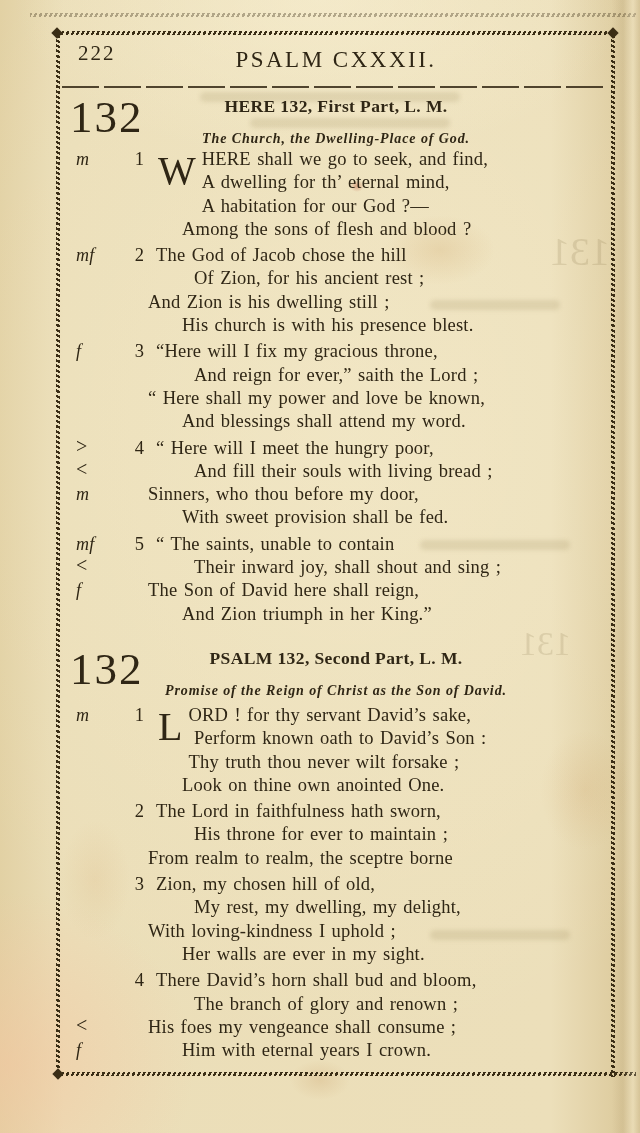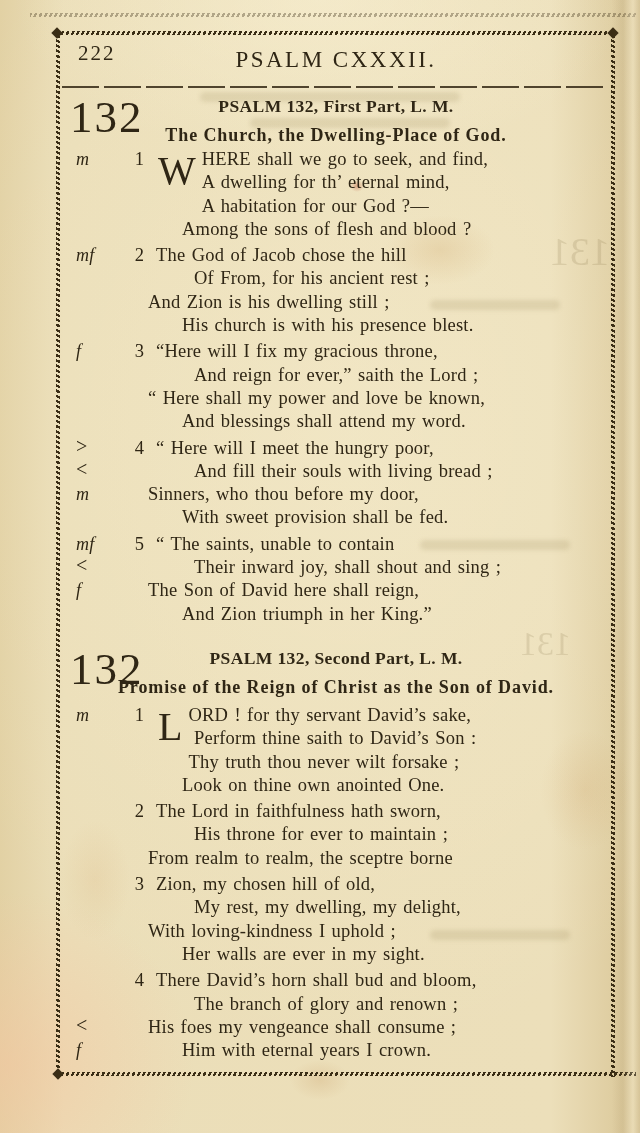--- a/index.html
+++ b/index.html
@@ -30,21 +30,21 @@
   .hdr{position:relative;height:40px;padding-top:10px;}
   .pageno{position:absolute;left:16px;top:5px;font-size:21px;letter-spacing:2px;}
   .htitle{position:absolute;left:0;right:0;top:11px;text-align:center;
     font-size:23px;letter-spacing:2.5px;}
   .hrule{height:2px;margin:0 2px 0 0;
     background:repeating-linear-gradient(90deg,rgba(52,40,20,.85) 0 37px,rgba(52,40,20,0) 37px 42px);}
   .section-head{position:relative;text-align:center;padding-top:8px;height:52px;}
   .sh2{margin-top:14px;height:56px;}
   .big-num{position:absolute;left:8px;top:6px;font-size:45px;letter-spacing:2px;line-height:46px;}
   .heading{font-weight:bold;font-size:17.5px;letter-spacing:.4px;}
-  .subtitle{font-weight:bold;font-size:18px;letter-spacing:.9px;margin-top:8px;}
+  .subtitle{font-style:italic;font-weight:bold;font-size:14px;letter-spacing:.9px;margin-top:14px;}
   .stanza{position:relative;margin-left:86px;margin-bottom:3px;}
   .vnum{position:absolute;left:-20px;top:1px;width:16px;text-align:right;font-size:18.5px;}
   .line{position:relative;white-space:nowrap;font-size:18.5px;line-height:23.3px;
     letter-spacing:.2px;word-spacing:1.5px;}
   .i0{padding-left:8px;} .i1{padding-left:46px;} .i2{padding-left:0;} .i3{padding-left:34px;}
   .dyn{position:absolute;left:-72px;top:0;width:34px;font-style:italic;font-size:18px;}
   .dyn.hairpin{font-style:normal;font-size:20px;top:-2px;letter-spacing:-1px;}
   .dropcap{float:left;font-size:40px;line-height:42px;height:45px;margin:2px 6px 0 10px;}
 </style>
 </head>
@@ -78,35 +78,35 @@
   <div class="inner">
     <div class="hdr">
       <span class="pageno">222</span>
       <span class="htitle">PSALM CXXXII.</span>
     </div>
     <div class="hrule"></div>
     <div id="sections">
         <div class="section">
           <div class="section-head">
             <span class="big-num">132</span>
-            <div class="heading">PSALM 132, First Part, L. M.</div>
+            <div class="heading">HERE 132, First Part, L. M.</div>
             <div class="subtitle">The Church, the Dwelling-Place of God.</div>
           </div>
           <div class="stanza">
             <span class="vnum">1</span>
             <span class="dropcap">W</span>
             <div class="line i0"><span class="dyn">m</span><span class="txt">HERE shall we go to seek, and find,</span></div>
             <div class="line i2"><span class="txt">A dwelling for th’ eternal mind,</span></div>
             <div class="line i1"><span class="txt">A habitation for our God ?—</span></div>
             <div class="line i3"><span class="txt">Among the sons of flesh and blood ?</span></div>
           </div>
           <div class="stanza">
             <span class="vnum">2</span>
             <div class="line i0"><span class="dyn">mf</span><span class="txt">The God of Jacob chose the hill</span></div>
-            <div class="line i1"><span class="txt">Of From, for his ancient rest ;</span></div>
+            <div class="line i1"><span class="txt">Of Zion, for his ancient rest ;</span></div>
             <div class="line i2"><span class="txt">And Zion is his dwelling still ;</span></div>
             <div class="line i3"><span class="txt">His church is with his presence blest.</span></div>
           </div>
           <div class="stanza">
             <span class="vnum">3</span>
             <div class="line i0"><span class="dyn">f</span><span class="txt">“Here will I fix my gracious throne,</span></div>
             <div class="line i1"><span class="txt">And reign for ever,” saith the Lord ;</span></div>
             <div class="line i2"><span class="txt">“ Here shall my power and love be known,</span></div>
             <div class="line i3"><span class="txt">And blessings shall attend my word.</span></div>
           </div>
@@ -128,21 +128,21 @@
         <div class="section">
           <div class="section-head sh2">
             <span class="big-num">132</span>
             <div class="heading">PSALM 132, Second Part, L. M.</div>
             <div class="subtitle">Promise of the Reign of Christ as the Son of David.</div>
           </div>
           <div class="stanza">
             <span class="vnum">1</span>
             <span class="dropcap">L</span>
             <div class="line i0"><span class="dyn">m</span><span class="txt">ORD ! for thy servant David’s sake,</span></div>
-            <div class="line i1"><span class="txt">Perform thine saith to David’s Son :</span></div>
+            <div class="line i1"><span class="txt">Perform known oath to David’s Son :</span></div>
             <div class="line i2"><span class="txt">Thy truth thou never wilt forsake ;</span></div>
             <div class="line i3"><span class="txt">Look on thine own anointed One.</span></div>
           </div>
           <div class="stanza">
             <span class="vnum">2</span>
             <div class="line i0"><span class="txt">The Lord in faithfulness hath sworn,</span></div>
             <div class="line i1"><span class="txt">His throne for ever to maintain ;</span></div>
             <div class="line i2"><span class="txt">From realm to realm, the sceptre borne</span></div>
           </div>
           <div class="stanza">

